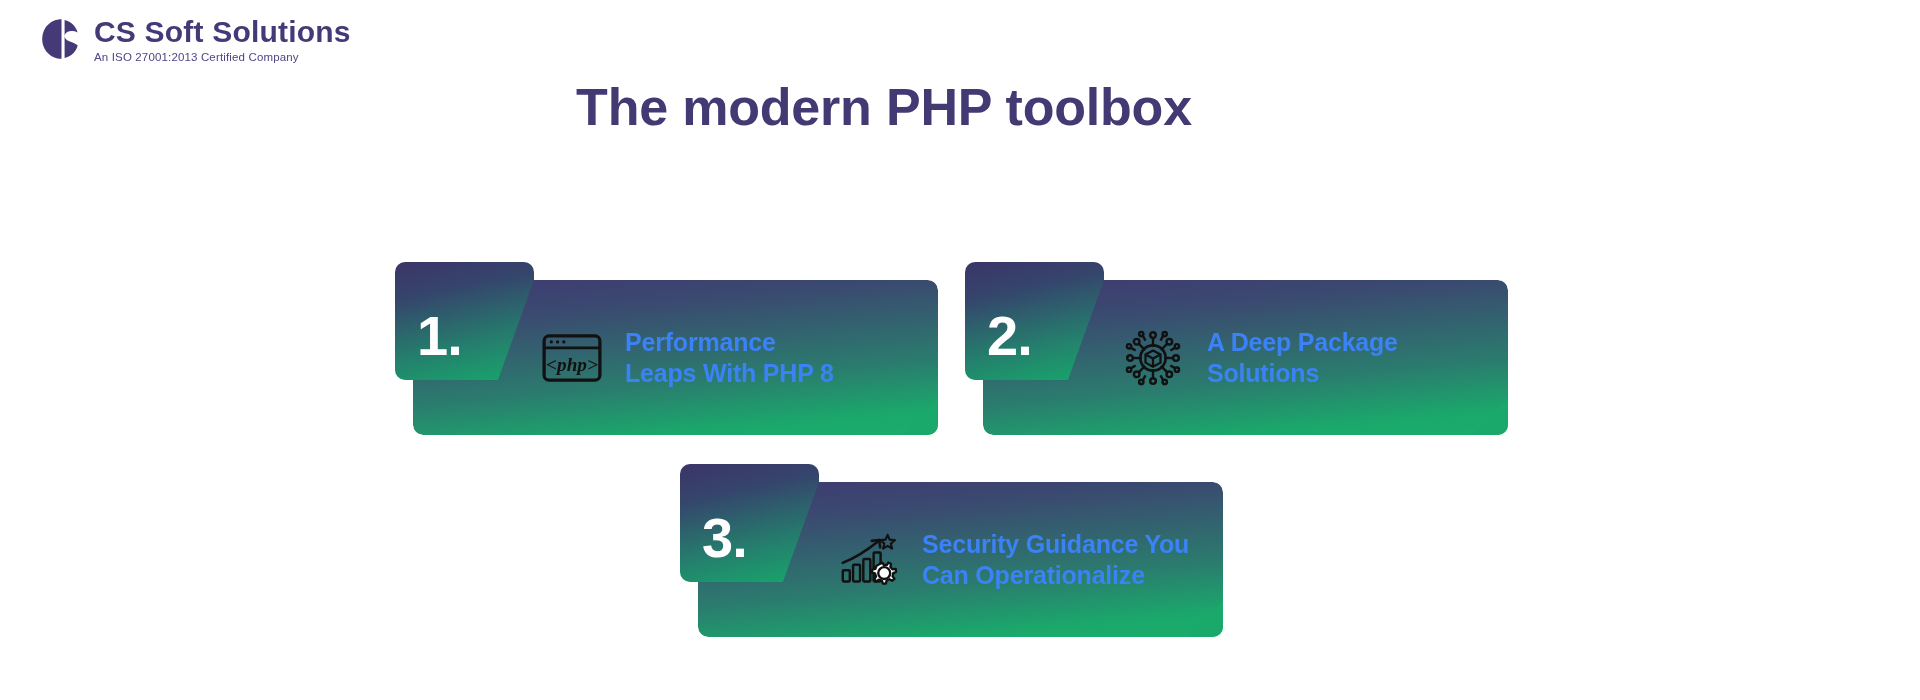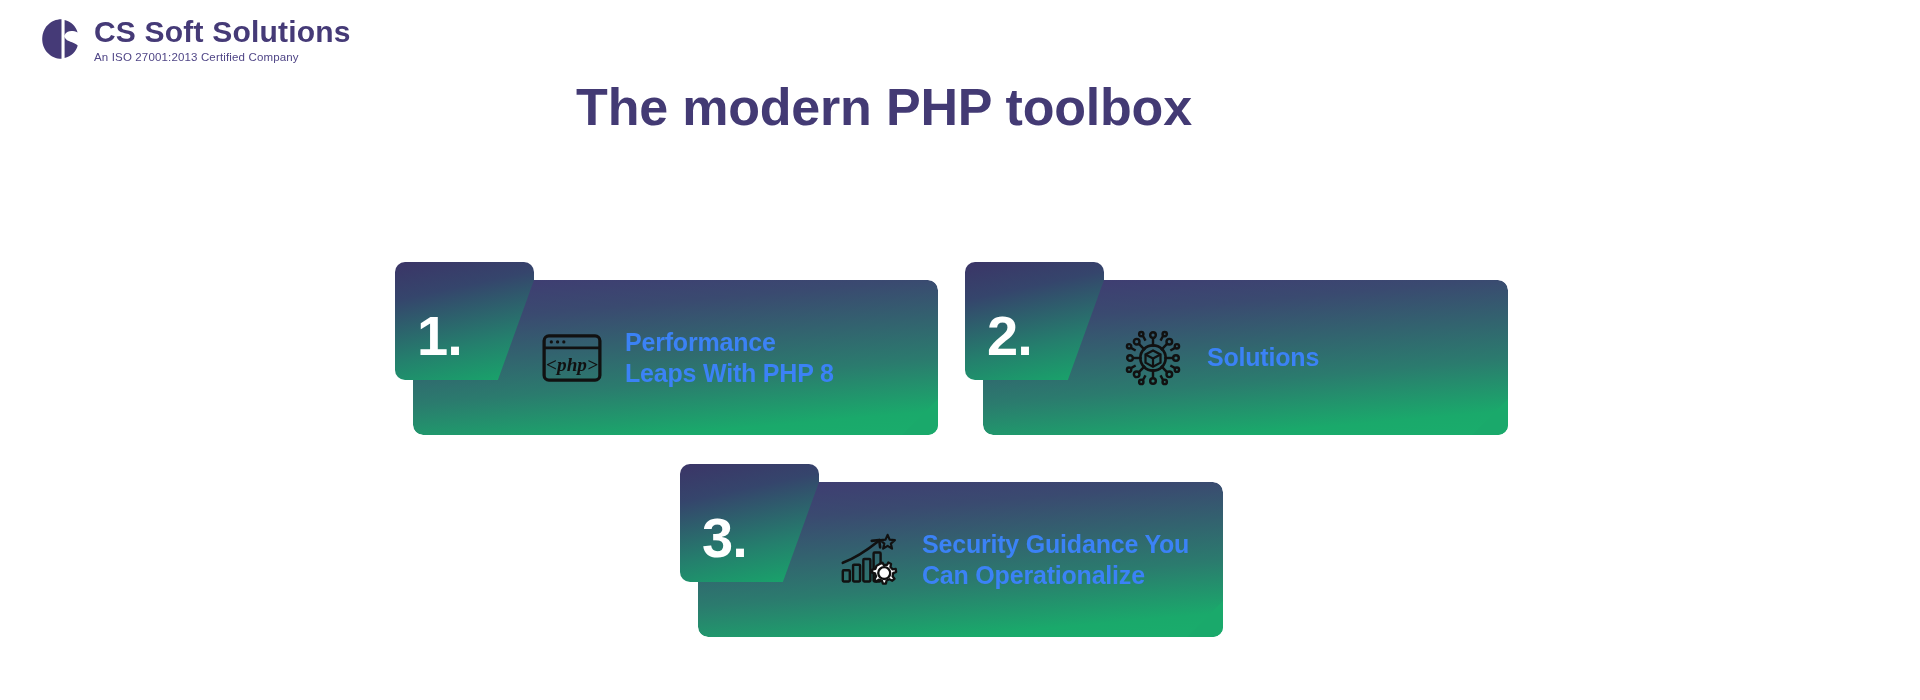--- a/index.html
+++ b/index.html
@@ -251,20 +251,21 @@
 
           <circle cx="32" cy="32" r="13.5" stroke-width="2.8"></circle>
 
           <path d="M32 24 L40 28.3 L40 37 L32 41.3 L24 37 L24 28.3 Z" stroke-width="2.4"></path>
           <path d="M24 28.3 L32 32.6 L40 28.3" stroke-width="2.4"></path>
           <path d="M32 32.6 L32 41.3" stroke-width="2.4"></path>
         </g>
       </svg>
     </div>
     <div class="card-label">
+      <div>A Deep Package</div>
       <div>Solutions</div>
     </div>
   </div>
 </div>
 
 <div class="card" id="card-3">
   <div class="card-frame"></div>
   <div class="card-corner"></div>
 
   <div class="badge">

